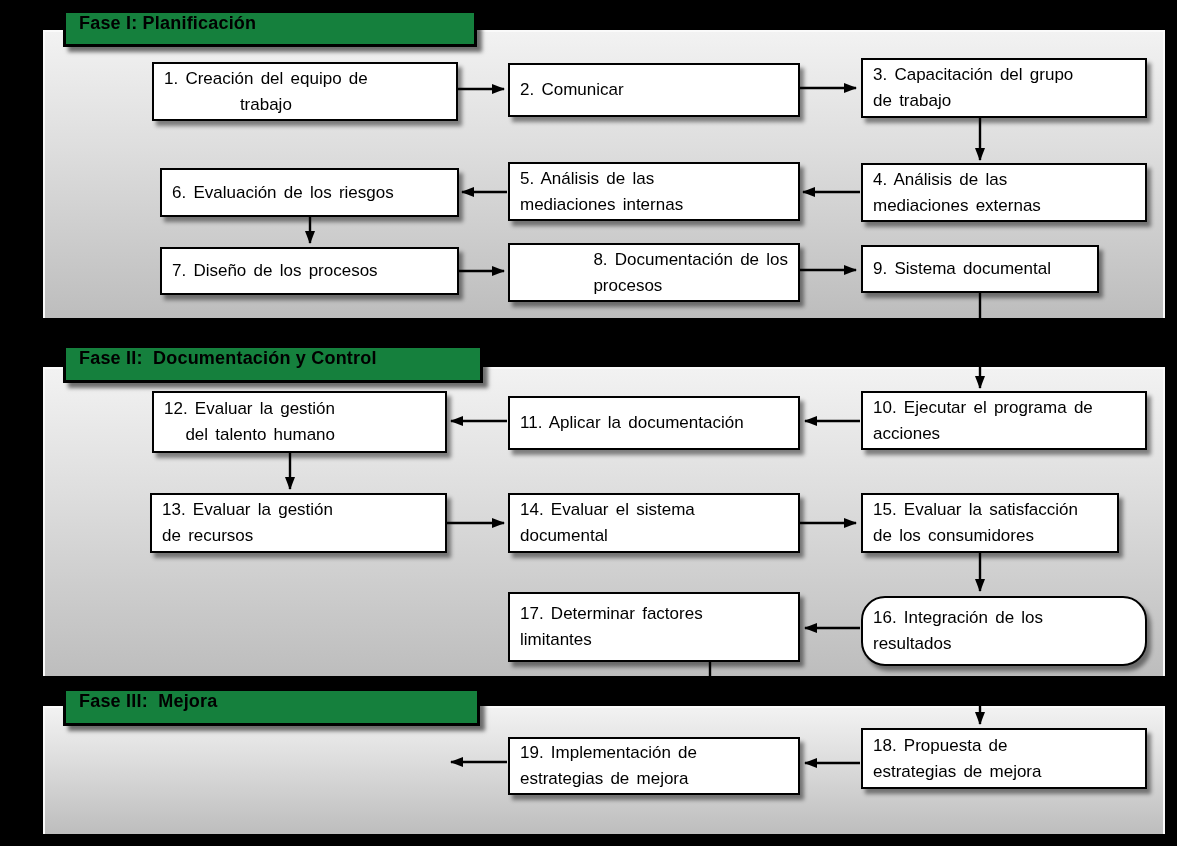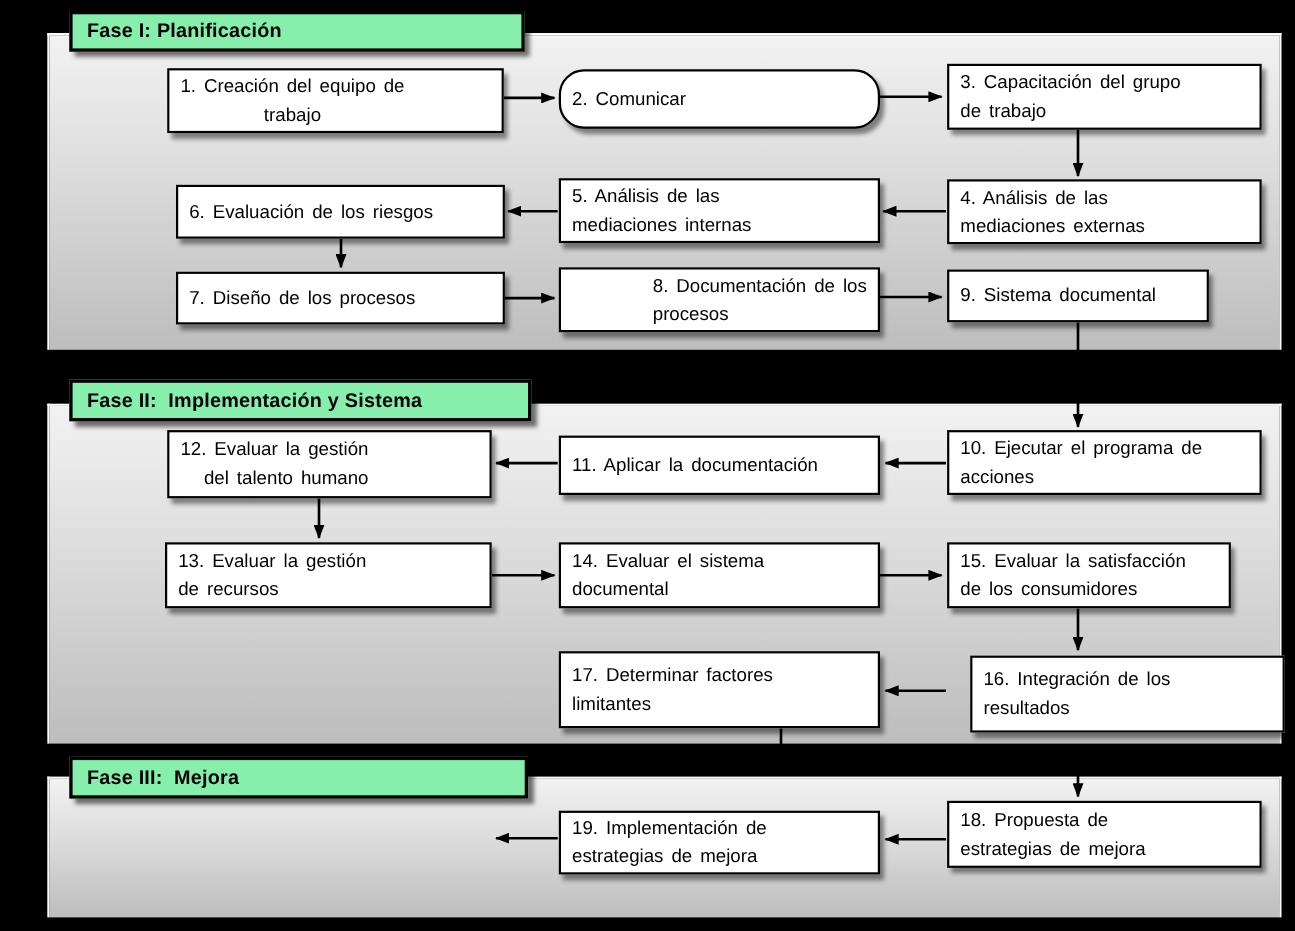--- a/index.html
+++ b/index.html
@@ -17,26 +17,25 @@
   }
   .panel {
     position: absolute;
     background: linear-gradient(180deg, #f2f2f2 0%, #dedede 40%, #bdbdbd 100%);
     border: 2px solid #fafafa;
     border-bottom: none;
     box-sizing: border-box;
   }
   .phase-title {
     position: absolute;
-    background: #86efac;
+    background: #15803d;
     border: 3px solid #000000;
     box-shadow: 5px 5px 4px rgba(0,0,0,0.55);
     box-sizing: border-box;
     display: flex;
-    align-items: center;
     padding-left: 13px;
     z-index: 3;
   }
   .title-text {
     font-size: 18px;
     font-weight: bold;
     color: #000000;
     white-space: pre-wrap;
     letter-spacing: 0.2px;
   }
@@ -99,31 +98,31 @@
     <polyline points="710,662 710,702 980,702" fill="none" stroke="#000" stroke-width="2.4"></polyline>
     <line x1="980" y1="686" x2="980" y2="724" stroke="#000" stroke-width="2.4" marker-end="url(#ah)"></line>
     <line x1="860" y1="763" x2="805" y2="763" stroke="#000" stroke-width="2.4" marker-end="url(#ah)"></line>
     <line x1="507" y1="762" x2="451" y2="762" stroke="#000" stroke-width="2.4" marker-end="url(#ah)"></line>
   </svg>
 
   <div class="phase-title" style="left:63px; top:10px;  width:414px; height:37px;">
     <span class="title-text">Fase I: Planificación</span>
   </div>
   <div class="phase-title" style="left:63px; top:345px; width:420px; height:38px;">
-    <span class="title-text">Fase II:  Implementación y Sistema</span>
+    <span class="title-text">Fase II:  Documentación y Control</span>
   </div>
   <div class="phase-title" style="left:63px; top:688px; width:417px; height:38px;">
     <span class="title-text">Fase III:  Mejora</span>
   </div>
 
   <div class="box" style="left:152px; top:62px;  width:306px; height:59px;text-align:center;">
     <span class="box-text">1. Creación del equipo de
 trabajo</span>
   </div>
-  <div class="box" style="left:508px; top:63px;  width:292px; height:54px;border-radius:23px;">
+  <div class="box" style="left:508px; top:63px;  width:292px; height:54px;">
     <span class="box-text">2. Comunicar</span>
   </div>
   <div class="box" style="left:861px; top:58px;  width:286px; height:60px;">
     <span class="box-text">3. Capacitación del grupo
 de trabajo</span>
   </div>
   <div class="box" style="left:861px; top:163px; width:286px; height:59px;">
     <span class="box-text">4. Análisis de las
 mediaciones externas</span>
   </div>
@@ -161,21 +160,21 @@
 de recursos</span>
   </div>
   <div class="box" style="left:508px; top:493px; width:292px; height:60px;">
     <span class="box-text">14. Evaluar el sistema
 documental</span>
   </div>
   <div class="box" style="left:861px; top:493px; width:258px; height:60px;">
     <span class="box-text">15. Evaluar la satisfacción
 de los consumidores</span>
   </div>
-  <div class="box" style="left:882px; top:596px; width:286px; height:70px;">
+  <div class="box" style="left:861px; top:596px; width:286px; height:70px;border-radius:24px;">
     <span class="box-text">16. Integración de los
 resultados</span>
   </div>
   <div class="box" style="left:508px; top:592px; width:292px; height:70px;">
     <span class="box-text">17. Determinar factores
 limitantes</span>
   </div>
 
   <div class="box" style="left:861px; top:728px; width:286px; height:61px;">
     <span class="box-text">18. Propuesta de

